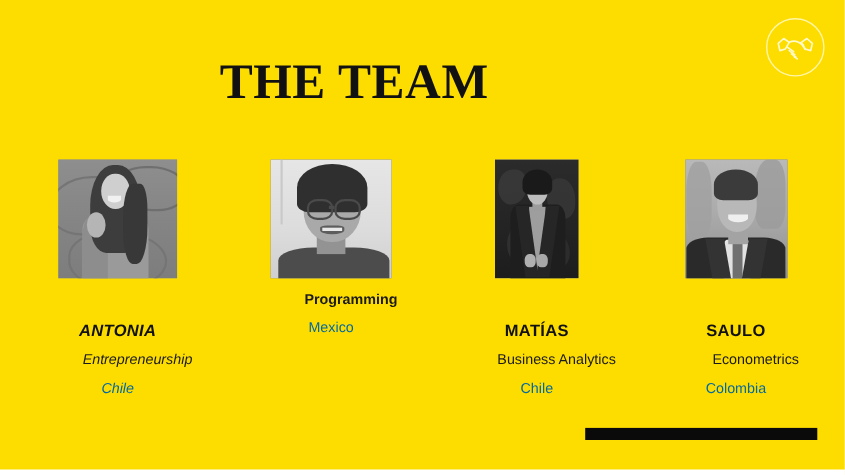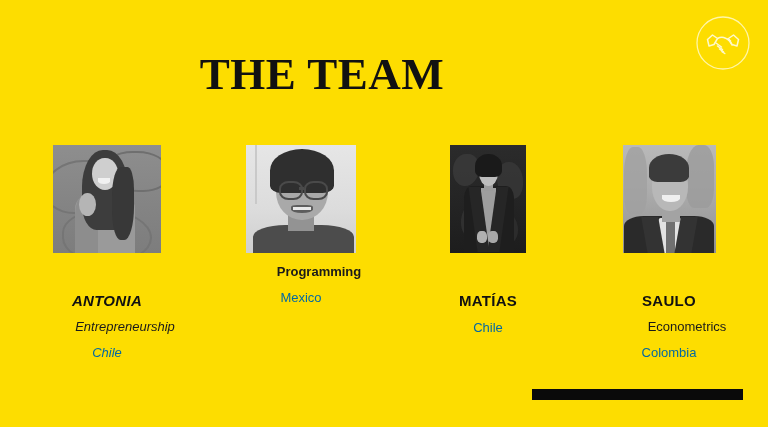--- a/index.html
+++ b/index.html
@@ -248,20 +248,21 @@
           <div class="shape p3-lapelL"></div>
           <div class="shape p3-lapelR"></div>
           <div class="shape p3-neck"></div>
           <div class="shape p3-face"></div>
           <div class="shape p3-hair"></div>
           <div class="shape p3-hand"></div>
           <div class="shape p3-hand2"></div>
         </div>
       </div>
       <div class="member-name" style="margin-top:40px;">MATÍAS</div>
+      <div class="member-role" style="margin-top:12px;">Business Analytics</div>
       <div class="member-country" style="margin-top:13px;">Chile</div>
     </div>
 
     <div class="member" style="left:562px; width:214px;">
       <div class="photo-wrap" style="width:93px; height:108px;">
         <div class="photo">
           <div class="bg p4-bg"></div>
           <div class="shape p4-tree1"></div>
           <div class="shape p4-tree2"></div>
           <div class="shape p4-suit"></div>

